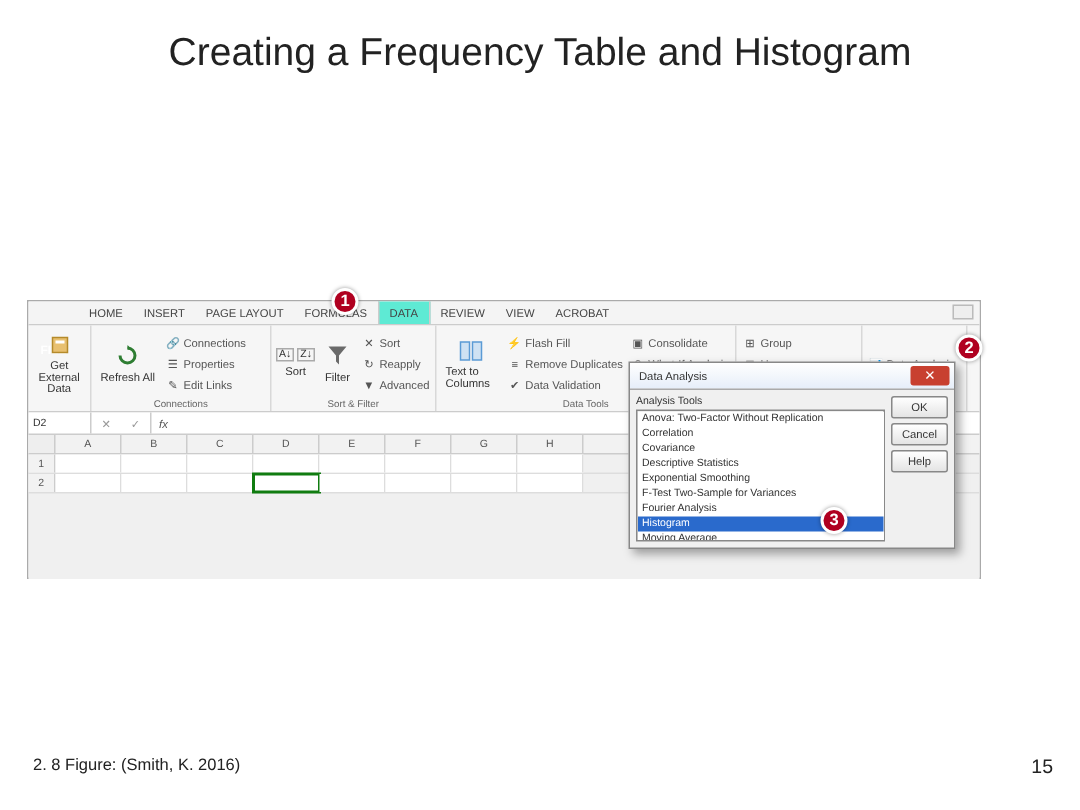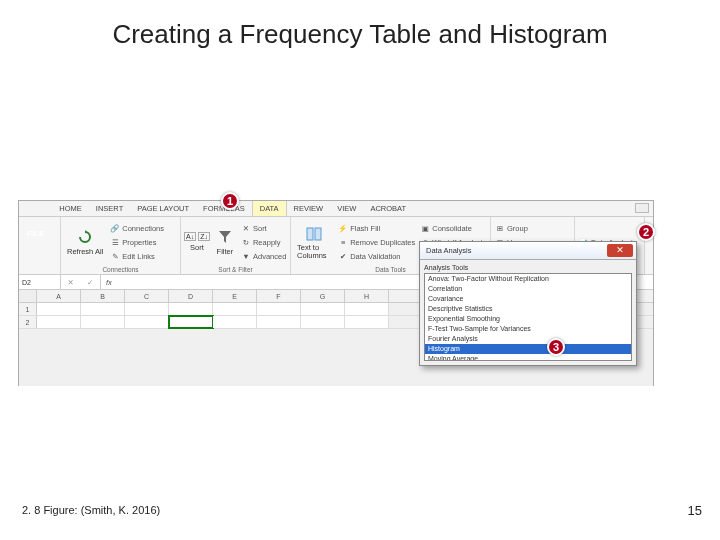--- a/index.html
+++ b/index.html
@@ -3,21 +3,21 @@
 <meta charset="utf-8">
 <style>
   * { box-sizing: border-box; margin: 0; padding: 0; }
   body { width: 720px; height: 540px; background: #fff; font-family: Verdana, Arial, sans-serif; position: relative; overflow: hidden; }
   .slide-title { font-size: 26px; text-align: center; margin-top: 18px; line-height: 1.3; font-weight: 400; color: #222; }
   .excel-shot { position: absolute; left: 18px; top: 200px; width: 636px; height: 186px; border: 1px solid #aaa; background: #fff; font-family: "Segoe UI", Arial, sans-serif; font-size: 7.5px; color: #333; }
   
   .tabbar { height: 16px; background: #f4f4f4; border-bottom: 1px solid #ccc; display: flex; align-items: stretch; }
   .file-tab { background: #107c10; color: #fff; padding: 0 8px; display:flex; align-items:center; font-size:8px; font-weight:bold;margin-top:32px; }
   .tab { padding: 0 7px; display:flex; align-items:center; color:#444; cursor:pointer; }
-  .tab.active { background:#fef9c3; border-left:1px solid #ccc; border-right:1px solid #ccc; }
+  .tab.active { background:#5eead4; border-left:1px solid #ccc; border-right:1px solid #ccc; }
   .tabbar .spacer { flex:1; }
   .user-box { border:1px solid #bbb; width:14px; height:10px; margin:2px 4px; background:#eee; }
   
   .ribbon { height: 58px; background: #f6f6f6; border-bottom:1px solid #ccc; display:flex; align-items:stretch; }
   .group { border-right:1px solid #d8d8d8; padding: 2px 3px 1px; display:flex; flex-direction:column; justify-content:space-between; min-width: 40px; }
   .group-body { display:flex; gap:3px; flex:1; align-items:center; }
   .group-label { font-size:6.5px; text-align:center; color:#666; padding-top:1px; white-space:nowrap; }
   .bigbtn { display:flex; flex-direction:column; align-items:center; gap:1px; padding:1px 3px; cursor:pointer; }
   .bigbtn .ic { width:18px; height:18px; display:flex; align-items:center; justify-content:center; }
   .col { display:flex; flex-direction:column; gap:0; }
@@ -80,20 +80,31 @@
     <div class="tab active">DATA</div>
     <div class="tab">REVIEW</div>
     <div class="tab">VIEW</div>
     <div class="tab">ACROBAT</div>
     <div class="spacer"></div>
     <div class="user-box"></div>
   </div>
 
   <div class="ribbon">
     <div class="group" style="width:42px;">
+      <div class="group-body">
+          <div class="bigbtn">
+            <div class="ic">
+              <svg width="16" height="16">
+                <rect x="3" y="3" width="10" height="10" fill="#e8c070" stroke="#b58a2a"></rect>
+                <rect x="5" y="5" width="6" height="2" fill="#fff"></rect>
+              </svg>
+            </div>
+            <span style="text-align:center;line-height:1;">Get External Data</span>
+          </div>
+        </div>
       <div class="group-label">&nbsp;</div>
     </div>
     <div class="group" style="width:120px;">
       <div class="group-body">
         <div class="bigbtn">
             <div class="ic">
               <svg width="16" height="16">
                 <path d="M8 3 A5 5 0 1 1 3 8" fill="none" stroke="#2e7d32" stroke-width="2"></path>
                 <polygon points="8,1 11,4 8,4" fill="#2e7d32"></polygon>
               </svg>
@@ -285,19 +296,24 @@
           <div class="li">Covariance</div>
           <div class="li">Descriptive Statistics</div>
           <div class="li">Exponential Smoothing</div>
           <div class="li">F-Test Two-Sample for Variances</div>
           <div class="li">Fourier Analysis</div>
           <div class="li sel">Histogram</div>
           <div class="li">Moving Average</div>
 
         </div>
       </div>
+      <div class="dlgbtns">
+        <div class="dbtn">OK</div>
+        <div class="dbtn">Cancel</div>
+        <div class="dbtn">Help</div>
+      </div>
     </div>
   </div>
 
 </div>
 
 <div class="figcap">2. 8 Figure: (Smith, K. 2016)</div>
 <div class="pagenum">15</div>
 
 </body></html>

